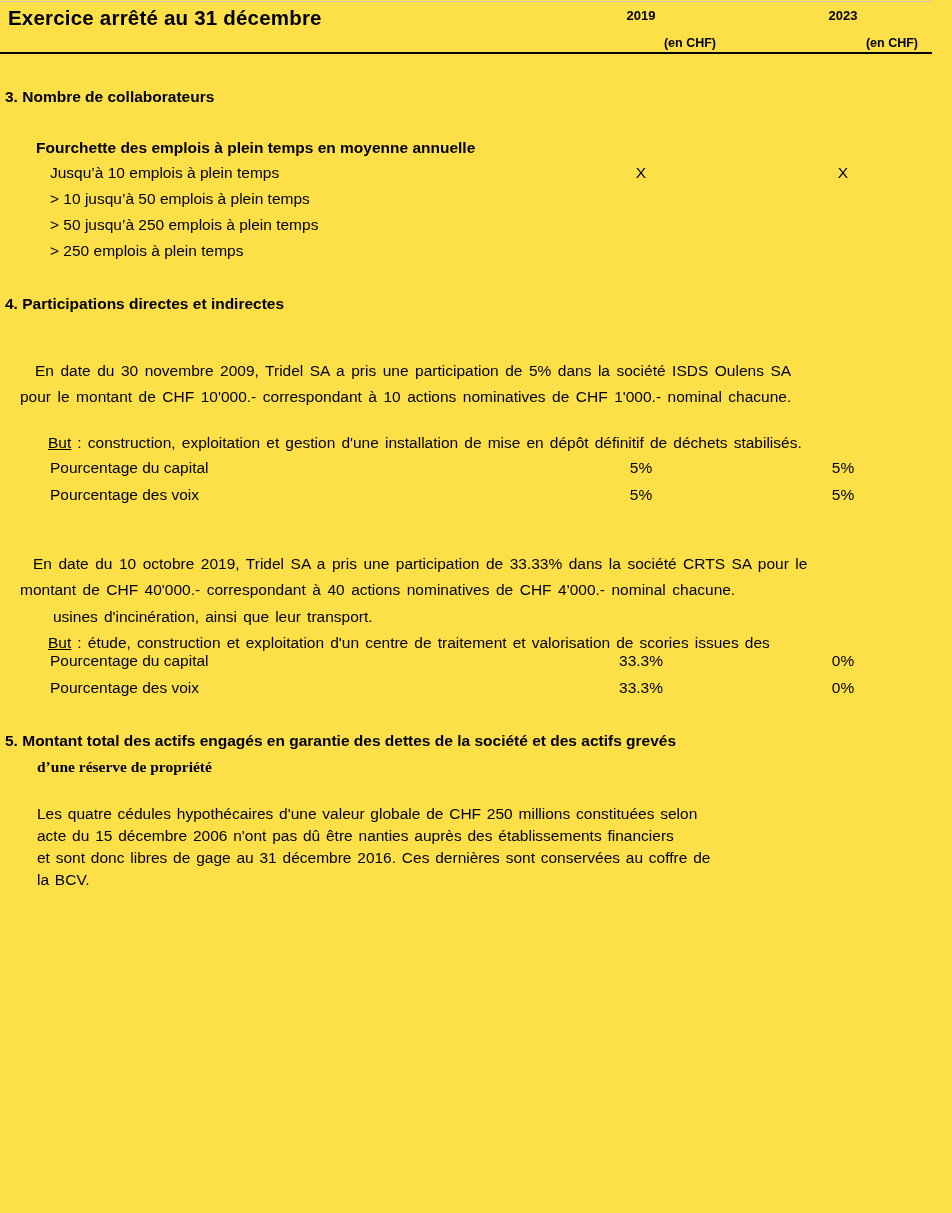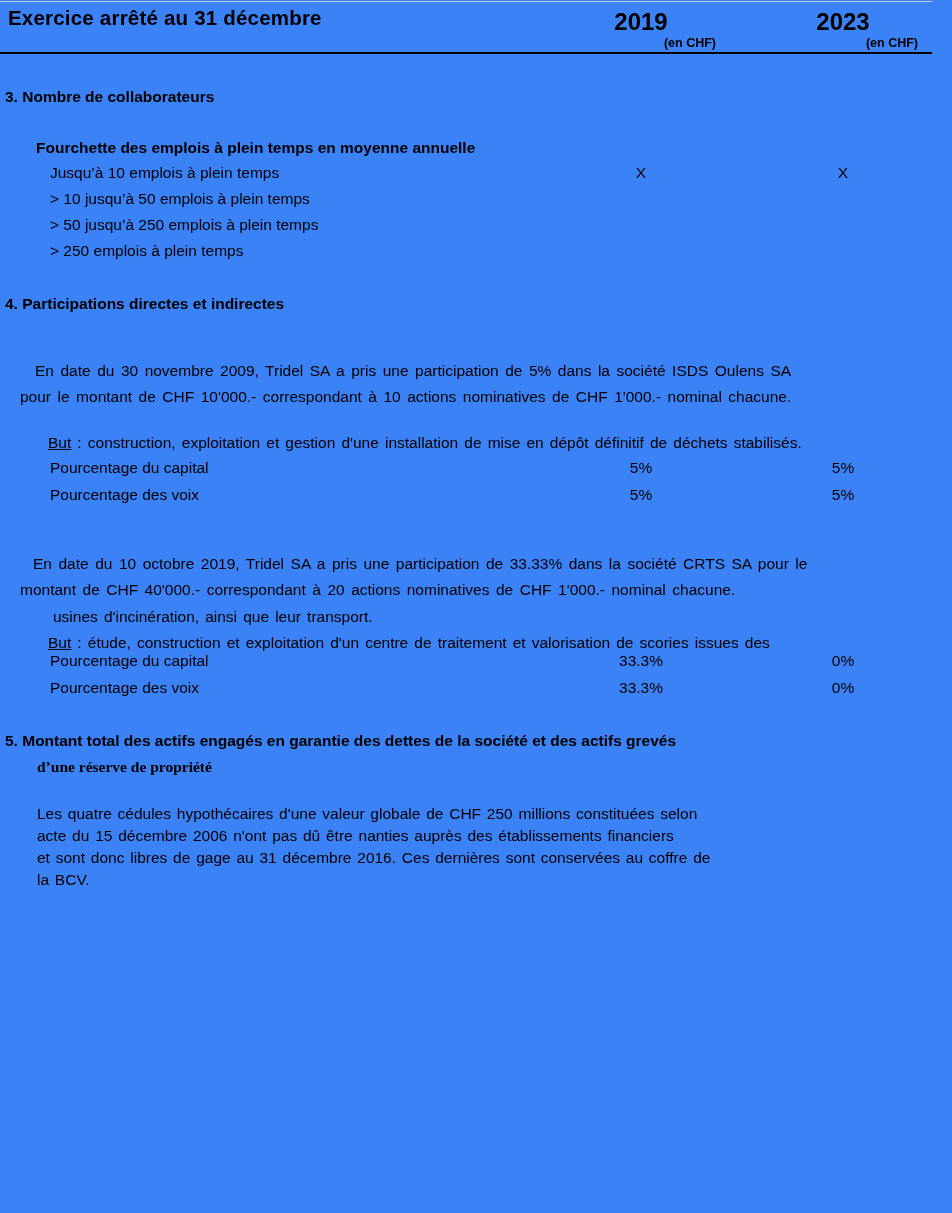--- a/index.html
+++ b/index.html
@@ -1,28 +1,28 @@
 <!DOCTYPE html>
 <html><head>
 <meta charset="utf-8">
 <style>
   html,body { margin:0; padding:0; background:#ffffff; }
   .page {
     position:relative;
     width:952px; height:1213px;
-    background:#3b82f6;
+    background:#fde047;
     color:#000000;
     font-family:"Liberation Sans","DejaVu Sans",sans-serif;
     font-size:15.5px;
     overflow:hidden;
   }
   .abs { position:absolute; white-space:pre; }
   .faint-top { position:absolute; left:0; top:1px; width:932px; height:1px; background:#c9c9c9; }
   .doc-title { left:8px; top:6px; font-size:20.5px; font-weight:bold; letter-spacing:0.2px; }
-  .year { position:absolute; top:8px; font-size:24px; font-weight:bold; text-align:center; }
+  .year { position:absolute; top:8px; font-size:13px; font-weight:bold; text-align:center; }
   .unit { position:absolute; top:36px; font-size:12.5px; font-weight:bold; text-align:right; }
   .c1 { left:566px; width:150px; }
   .c2 { left:768px; width:150px; }
   .header-rule { position:absolute; left:0; top:52px; width:932px; height:2px; background:#000; }
 
   .sec-title { left:5px; font-weight:bold; }
   .sub-title { left:36px; font-weight:bold; }
 
   .row { position:absolute; left:0; width:796px; height:22px; line-height:22px; }
   .row .lbl { position:absolute; left:50px; white-space:pre; }
@@ -101,21 +101,21 @@
     <span class="val2">5%</span>
   </div>
   <div class="row" style="top:484px;">
     <span class="lbl">Pourcentage des voix</span>
     <span class="val1">5%</span>
     <span class="val2">5%</span>
   </div>
 
   <div class="para para2" style="top:551px;">
     <div class="line first">En date du 10 octobre 2019, Tridel SA a pris une participation de 33.33% dans la société CRTS SA pour le</div>
-    <div class="line">montant de CHF 40'000.- correspondant à 20 actions nominatives de CHF 1'000.- nominal chacune.</div>
+    <div class="line">montant de CHF 40'000.- correspondant à 40 actions nominatives de CHF 4'000.- nominal chacune.</div>
   </div>
 
   <div class="butblock" style="top:604px;">
     <div class="line cont">usines d'incinération, ainsi que leur transport.</div>
     <div class="line"><span class="u">But</span><span> : étude, construction et exploitation d'un centre de traitement et valorisation de scories issues des</span></div>
   </div>
 
   <div class="row" style="top:650px;">
     <span class="lbl">Pourcentage du capital</span>
     <span class="val1">33.3%</span>

